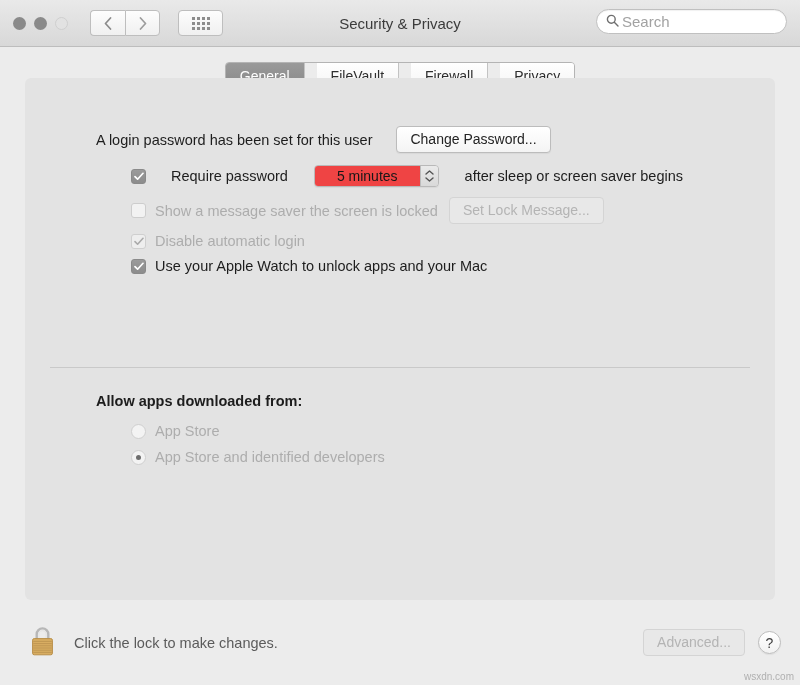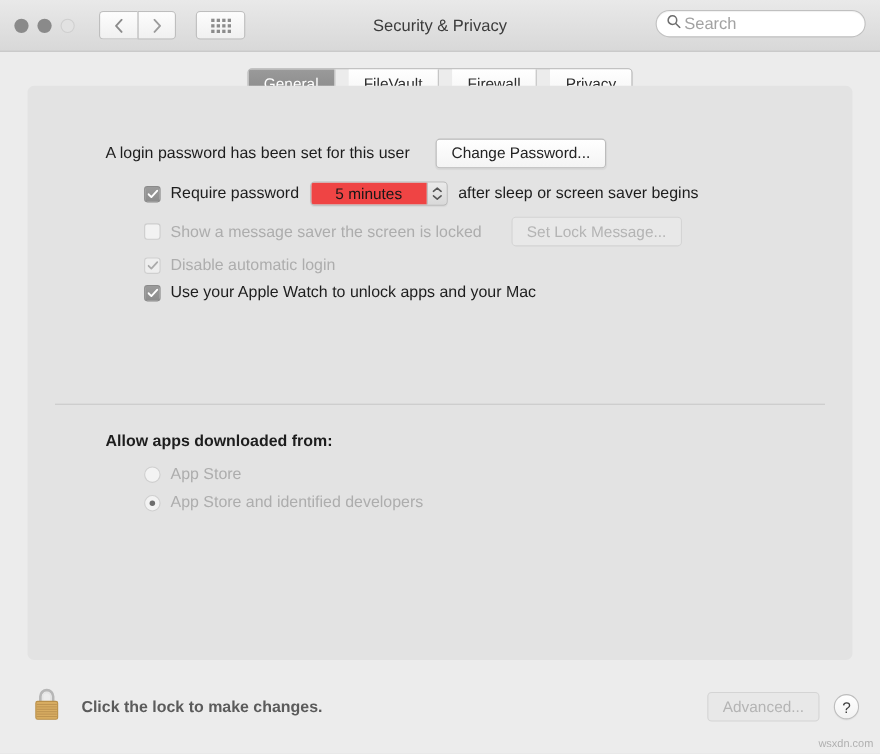--- a/index.html
+++ b/index.html
@@ -192,20 +192,21 @@
     color: #b4b4b4;
     background: #e8e8e8;
     border-color: #d4d4d4;
     box-shadow: none;
   }
   .btn-change-password { margin-left: 24px; }
 
   .row-require {
     margin-left: 106px;
     margin-bottom: 10px;
+    gap: 16px;
   }
   .row-message {
     margin-left: 106px;
     margin-bottom: 9px;
   }
   .row-autologin {
     margin-left: 106px;
     margin-bottom: 9px;
   }
   .row-watch {
@@ -325,21 +326,20 @@
     top: 600px;
     height: 85px;
     display: flex;
     align-items: center;
   }
 
   .lock-wrap {
     margin-left: 29px;
     display: flex;
     align-items: center;
-    font-weight: bold;
   }
   .lock-note {
     margin-left: 18px;
     font-size: 14.5px;
     color: #5b5b5b;
   }
 
   .bottom-right {
     position: absolute;
     right: 19px;
@@ -462,21 +462,21 @@
                 <path d="M1 1 L4.5 4 L8 1" fill="none" stroke="#555" stroke-width="1.4" stroke-linecap="round" stroke-linejoin="round"></path>
               </svg>
           </span>
         </span>
         <span>after sleep or screen saver begins</span>
       </div>
 
       <div class="row row-message">
         <span class="cb empty"></span>
         <span class="text-dim">Show a message saver the screen is locked</span>
-        <button class="btn disabled" style="margin-left:27px;">Set Lock Message...</button>
+        <button class="btn disabled" style="margin-left:11px;">Set Lock Message...</button>
       </div>
 
       <div class="row row-autologin">
         <span class="cb checked-dim">
           <svg width="10" height="9" viewBox="0 0 10 9">
               <path d="M1 4.6 L3.6 7.2 L9 1.3" fill="none" stroke-width="1.6" stroke-linecap="round" stroke-linejoin="round"></path>
             </svg>
         </span>
         <span class="text-dim">Disable automatic login</span>
       </div>

